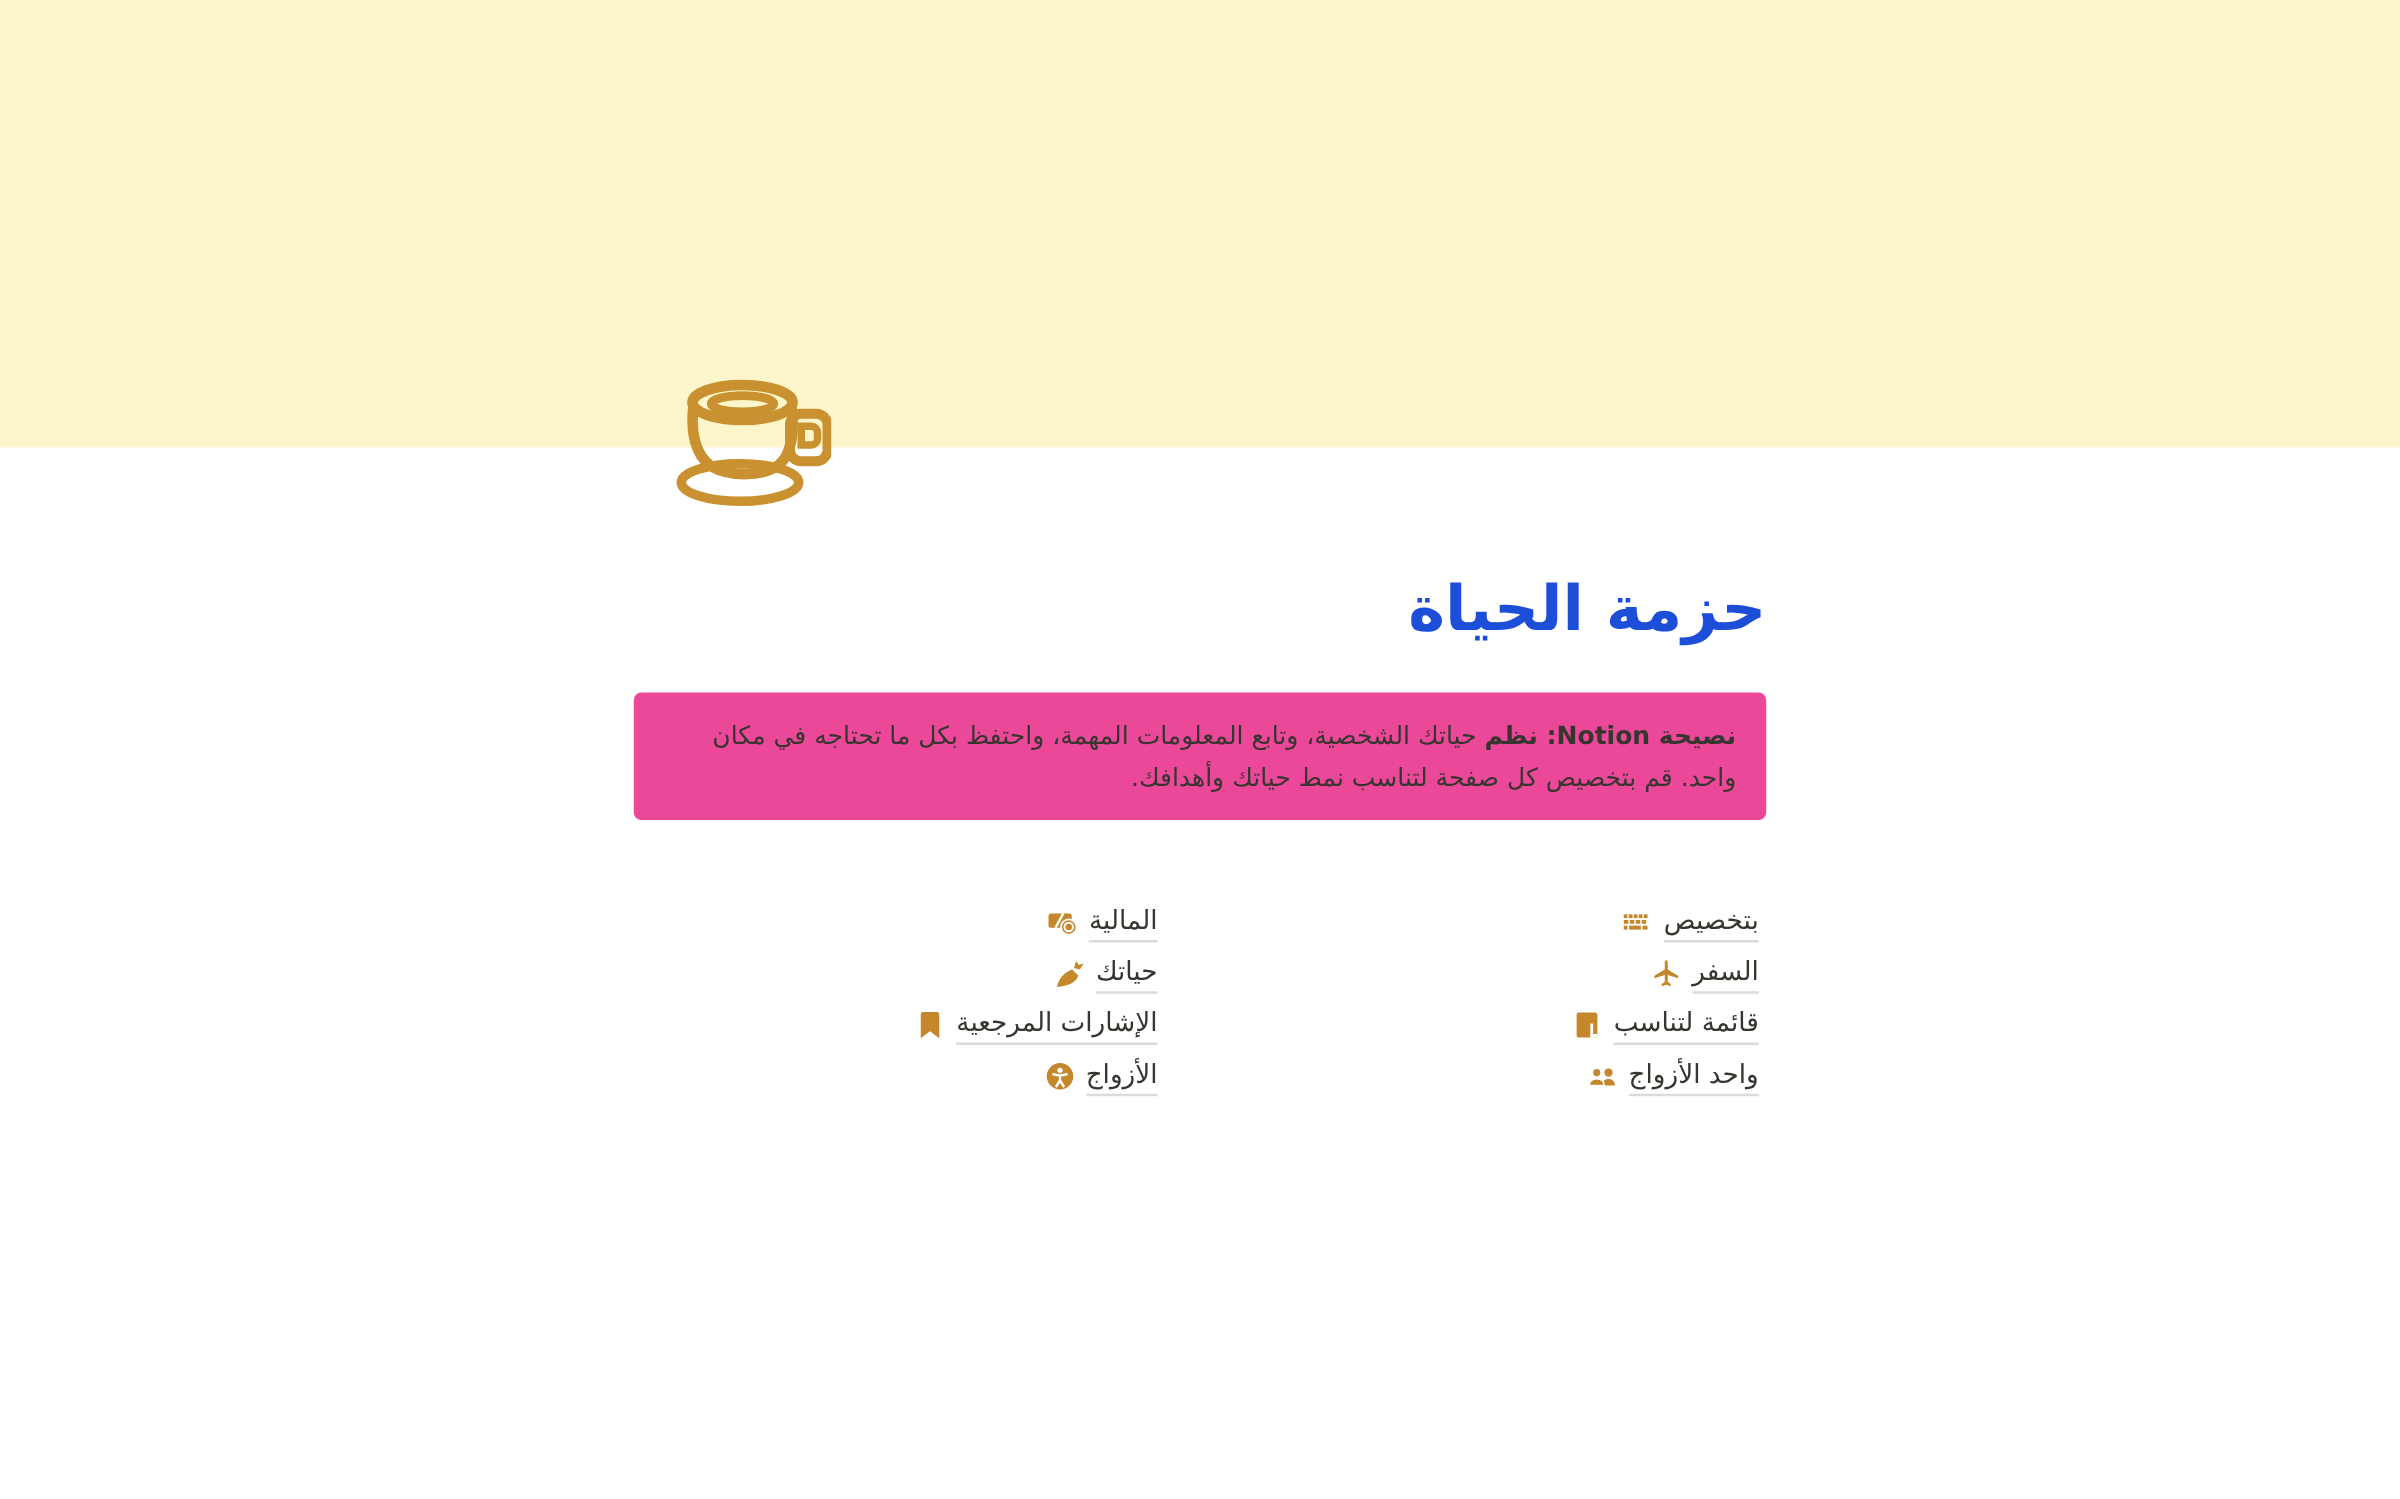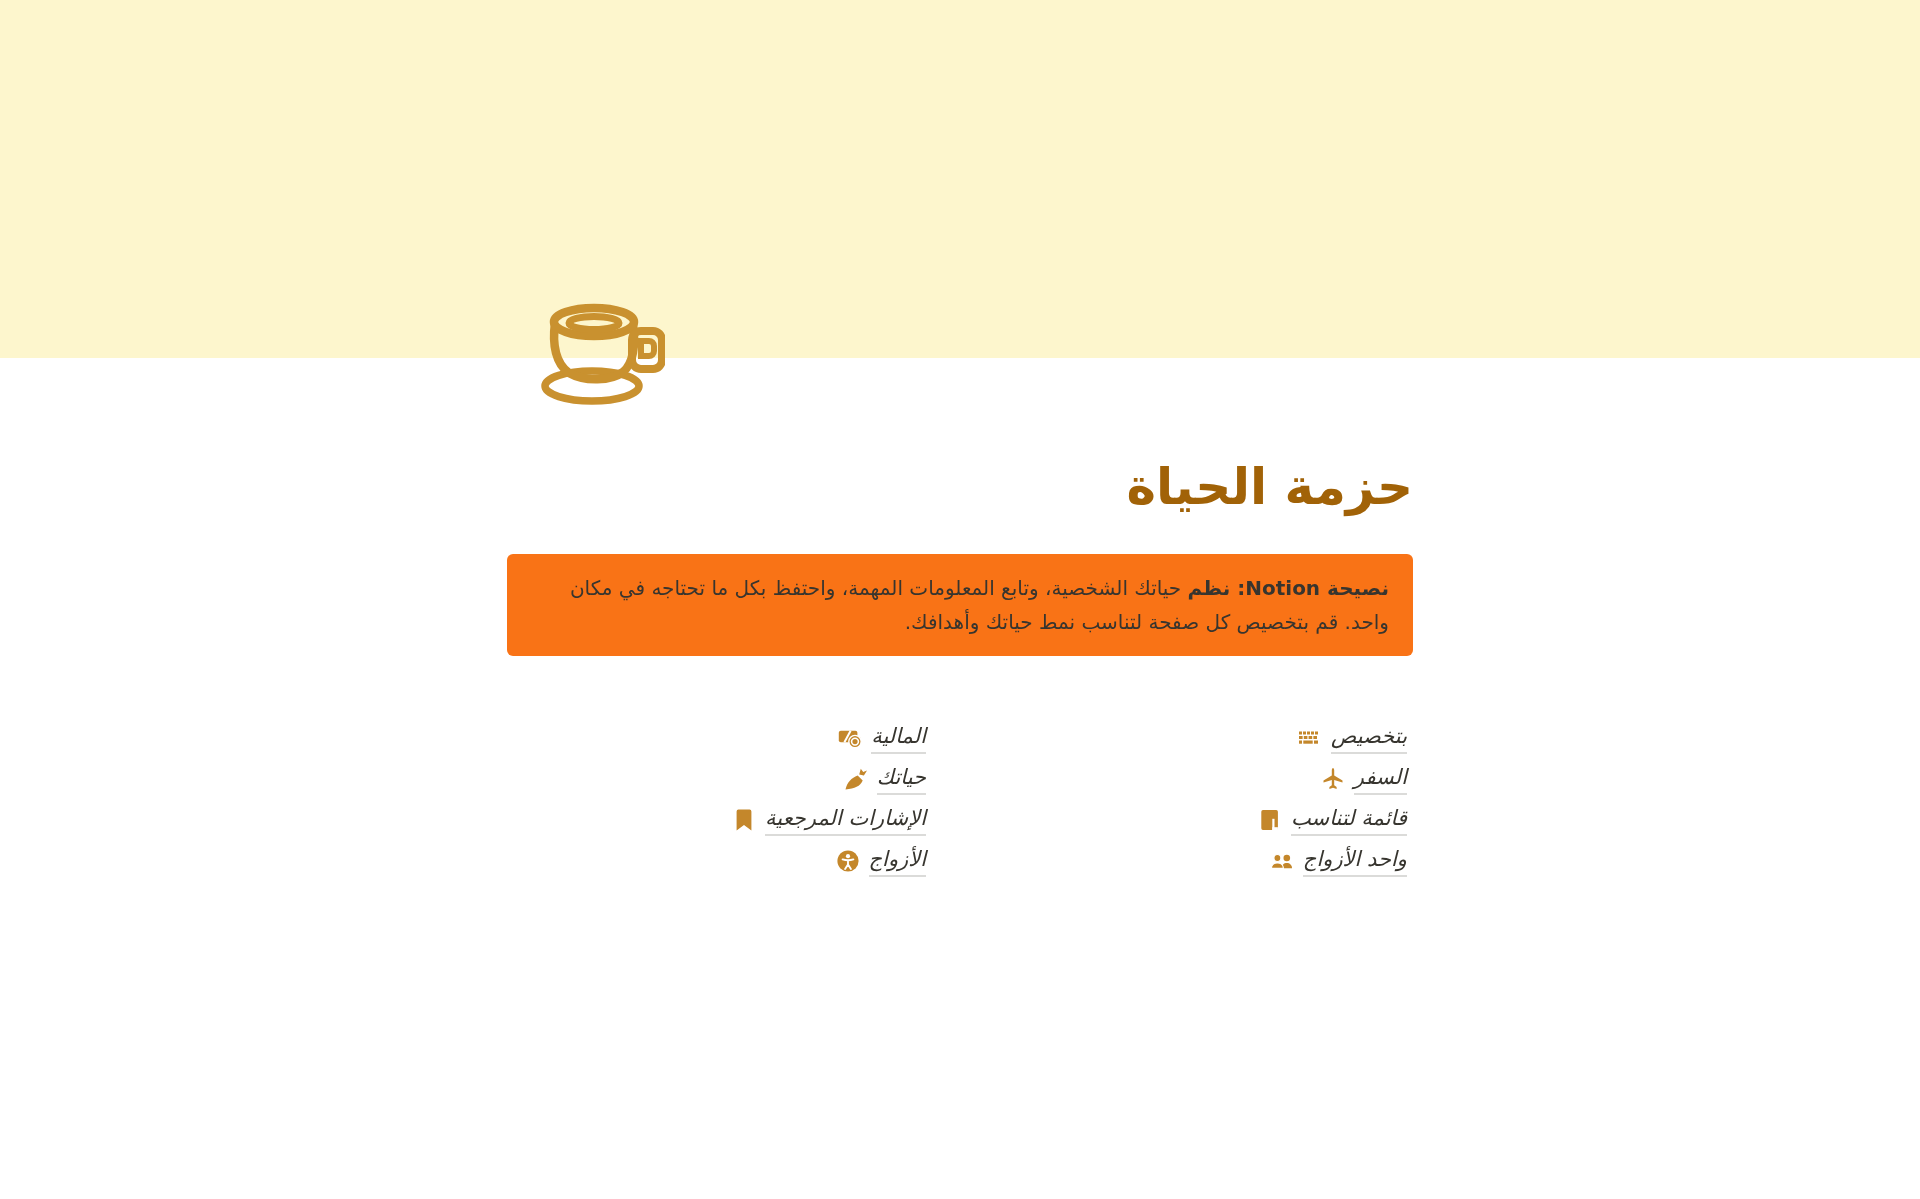--- a/index.html
+++ b/index.html
@@ -30,45 +30,44 @@
     display: block;
     cursor: pointer;
   }
   .page-title {
     direction: rtl;
     text-align: right;
     font-size: 50px;
     line-height: 65px;
     font-weight: 700;
     margin-top: 46px;
-    color: #a16207;
+    color: #1d4ed8;
     letter-spacing: 0;
   }
   .callout {
     margin-top: 26px;
-    background: #f97316;
+    background: #ec4899;
     border-radius: 6px;
     padding: 17px 24px;
     direction: rtl;
     text-align: right;
     font-size: 20px;
     line-height: 34px;
     color: #37352F;
   }
   .callout b { font-weight: 700; }
   .links {
     margin-top: 62px;
     display: flex;
     direction: rtl;
     gap: 56px;
   }
   .link-col {
     flex: 1 1 0;
     padding: 0 6px;
-    font-style: italic;
   }
   .link-item {
     direction: ltr;
     display: flex;
     align-items: center;
     height: 41px;
     gap: 9px;
     cursor: pointer;
     width: fit-content;
   }

